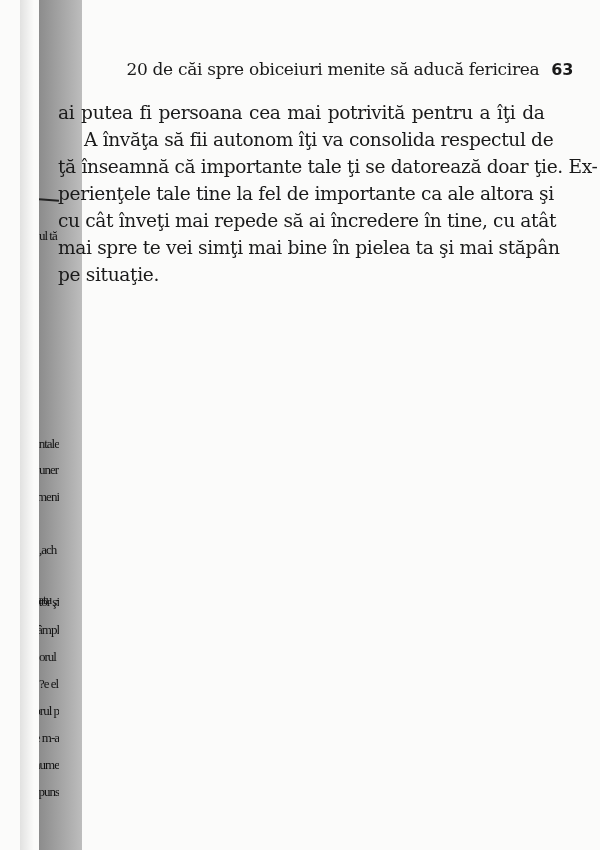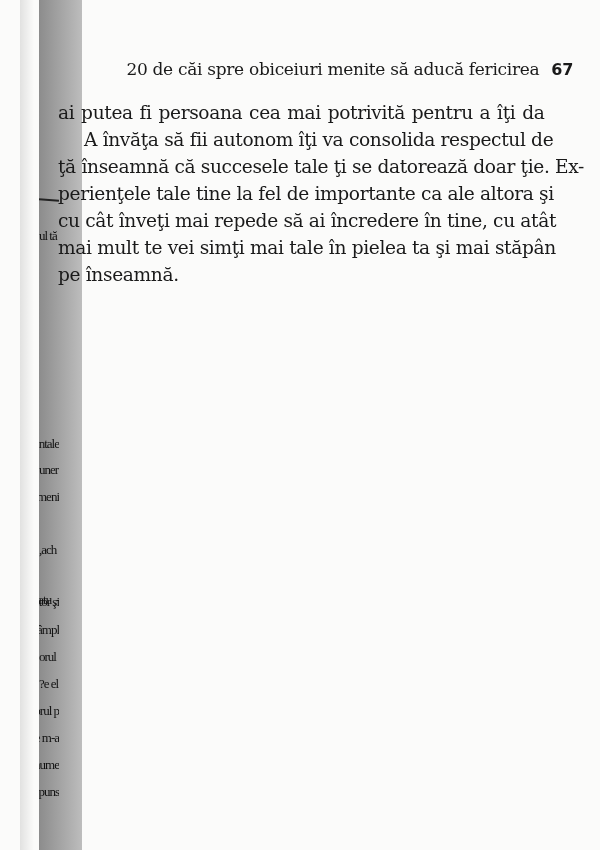--- a/index.html
+++ b/index.html
@@ -120,29 +120,29 @@
   <div class="gutter-frag" style="top:703px">orul p</div>
   <div class="gutter-frag" style="top:730px">Ce m-a</div>
   <div class="gutter-frag" style="top:757px">nume</div>
   <div class="gutter-frag" style="top:784px">ăspuns</div>
 </div>
 <div class="gutter-shadow"></div>
 
 <div class="page">
   <div class="running-head">
     <span class="running-title">20 de căi spre obiceiuri menite să aducă fericirea</span>
-    <span class="page-number">67</span>
+    <span class="page-number">63</span>
   </div>
 
   <div class="body-text">
     <p>
       <span class="line" style="word-spacing:1.2px">ai putea fi persoana cea mai potrivită pentru a îţi da</span>
     </p>
     <p class="indent" style="text-indent: 0px;">
       <span class="line" style="padding-left:26px">A învăţa să fii autonom îţi va consolida respectul de</span>
-      <span class="line">ţă înseamnă că succesele tale ţi se datorează doar ţie. Ex-</span>
+      <span class="line">ţă înseamnă că importante tale ţi se datorează doar ţie. Ex-</span>
       <span class="line">perienţele tale tine la fel de importante ca ale altora şi</span>
       <span class="line">cu cât înveţi mai repede să ai încredere în tine, cu atât</span>
-      <span class="line">mai mult te vei simţi mai tale în pielea ta şi mai stăpân</span>
-      <span class="line">pe înseamnă.</span>
+      <span class="line">mai spre te vei simţi mai bine în pielea ta şi mai stăpân</span>
+      <span class="line">pe situaţie.</span>
     </p>
   </div>
 </div>
 
 </body></html>

